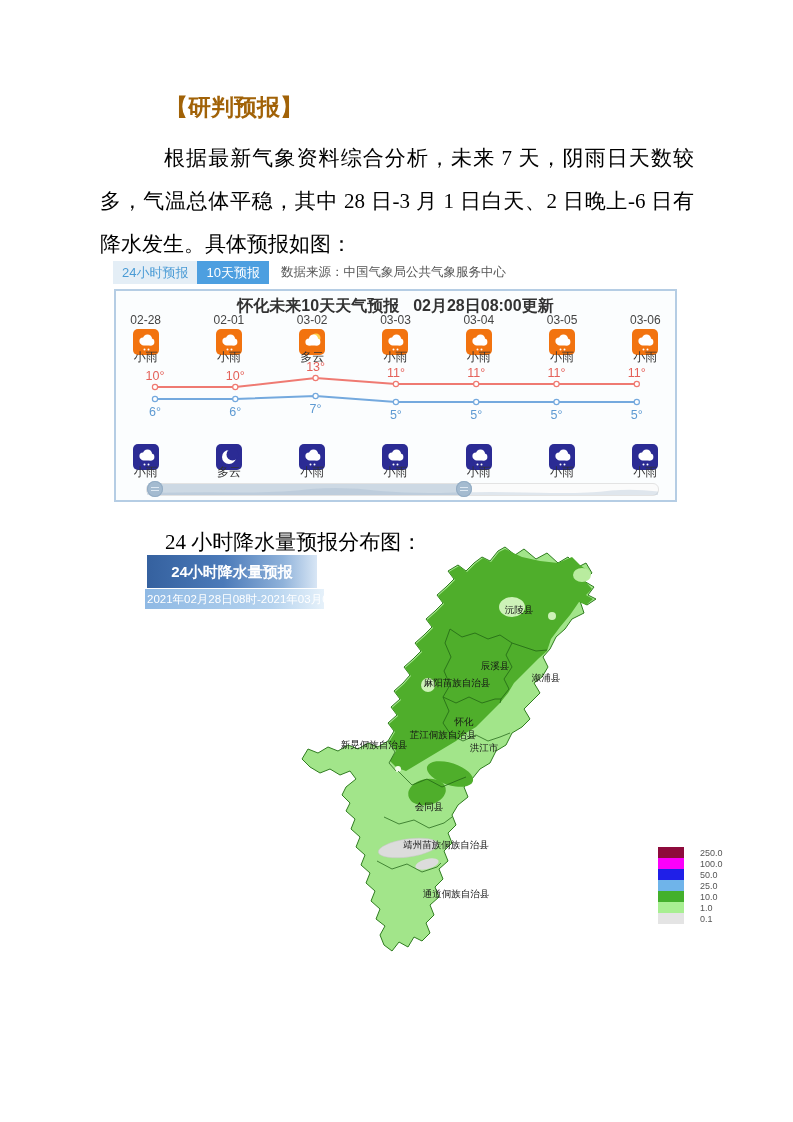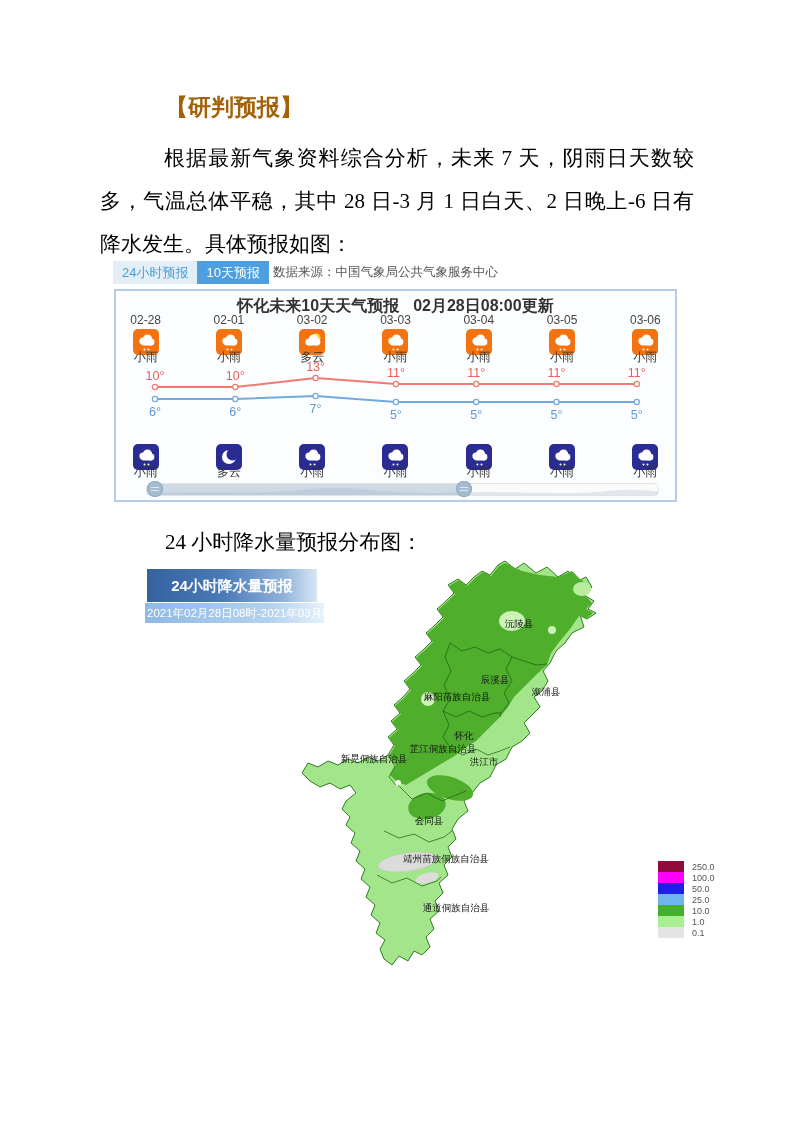--- a/index.html
+++ b/index.html
@@ -7,21 +7,21 @@
         font-family:"Liberation Serif","DejaVu Serif",serif;color:#1a1a1a;}
   
   .heading{position:absolute;left:165px;top:92px;margin:0;font-size:23px;font-weight:bold;color:#a16207;}
   .para{position:absolute;left:100px;top:137px;width:594px;margin:0;font-size:21px;line-height:43px;
         text-indent:64px;text-align:justify;color:#000;}
   .caption{position:absolute;left:165px;top:521px;width:500px;margin:0;font-size:21px;color:#000;text-indent:0;}
   .tabs-row{position:absolute;left:113px;top:261px;height:23px;display:flex;align-items:center;}
   .tab{height:23px;line-height:23px;padding:0 9px;font-size:13px;cursor:pointer;
        background:#e4eef6;color:#4a9bd5;font-family:"Liberation Sans","DejaVu Sans",sans-serif;}
   .tab.active{background:#4d9fe0;color:#fff;}
-  .source{margin-left:4px;font-size:12.5px;color:#555;font-family:"Liberation Sans","DejaVu Sans",sans-serif;}
+  .source{margin-left:12px;font-size:12.5px;color:#555;font-family:"Liberation Sans","DejaVu Sans",sans-serif;}
 
   .fbox{position:absolute;left:114px;top:289px;width:559px;height:209px;background:#fbfdfe;
         border:2px solid #b5cde4;box-sizing:content-box;font-family:"Liberation Sans","DejaVu Sans",sans-serif;}
   .ftitle{position:absolute;left:0;top:5px;width:100%;text-align:center;font-size:16px;font-weight:bold;color:#333;}
   .fupd{margin-left:14px;}
   .fgrid{position:absolute;left:0;width:100%;display:grid;grid-template-columns:repeat(7,1fr);gap:24px;}
   .fgrid.dayg{top:22px;}
   .fgrid.nightg{top:152px;}
   .fc{display:flex;flex-direction:column;align-items:center;}
   .fdate{font-size:12px;color:#444;height:15px;}
@@ -35,34 +35,34 @@
   .slider{position:absolute;left:30px;right:16px;top:192px;height:11px;background:#fbfbfb;
           border:1px solid #e3e3e3;border-radius:6px;}
   .slider-fill{position:absolute;left:0;top:0;height:100%;background:#cdd9e4;border-radius:6px 0 0 6px;}
   .slider-wave{position:absolute;left:0;top:0;width:100%;height:11px;}
   .slider-handle{position:absolute;top:-3px;width:16px;height:16px;border-radius:50%;background:#a4bbd0;
                  box-shadow:0 0 0 1px #93acc4 inset;cursor:pointer;}
   .slider-handle::before{content:"";position:absolute;left:4px;top:6px;width:8px;height:1px;
                  background:#dde8f2;box-shadow:0 3px 0 #dde8f2;}
 
   
-  .map-block{position:absolute;left:0;top:547px;width:720px;height:480px;}
+  .map-block{position:absolute;left:0;top:533px;width:720px;height:480px;}
   .banner{position:absolute;left:147px;top:22px;width:170px;height:33px;line-height:33px;text-align:center;
           color:#fff;font-size:15px;font-weight:bold;font-family:"Liberation Sans","DejaVu Sans",sans-serif;
           background:linear-gradient(90deg,#35619f 0%,#4b7ab9 45%,#8fb2da 80%,#d8e6f5 100%);}
   .banner-sub{position:absolute;left:145px;top:56px;width:177px;height:20px;line-height:20px;color:#fff;
           font-size:11.5px;font-family:"Liberation Sans","DejaVu Sans",sans-serif;white-space:nowrap;
           background:linear-gradient(90deg,#8fb9e4 0%,#b4d2ee 70%,#e6f1fa 100%);padding-left:2px;}
   .hh-map{position:absolute;left:300px;top:0;}
   .rlabel{position:absolute;transform:translate(-50%,-50%);font-size:9.5px;color:#141414;white-space:nowrap;
           font-family:"Liberation Sans","DejaVu Sans",sans-serif;}
   .legend{position:absolute;left:658px;top:314px;font-family:"Liberation Sans","DejaVu Sans",sans-serif;}
   .lg-row{display:flex;align-items:center;height:11px;}
   .lg-swatch{width:26px;height:11px;}
-  .lg-label{font-size:9px;color:#555;padding-left:8px;}
+  .lg-label{font-size:9px;color:#555;padding-left:16px;}
 </style>
 </head>
 <body>
 
 <div class="page">
 
   <h1 class="heading">【研判预报】</h1>
   <p class="para">根据最新气象资料综合分析，未来 7 天，阴雨日天数较多，气温总体平稳，其中 28 日-3 月 1 日白天、2 日晚上-6 日有降水发生。具体预报如图：</p>
 
   <div class="tabs-row">

